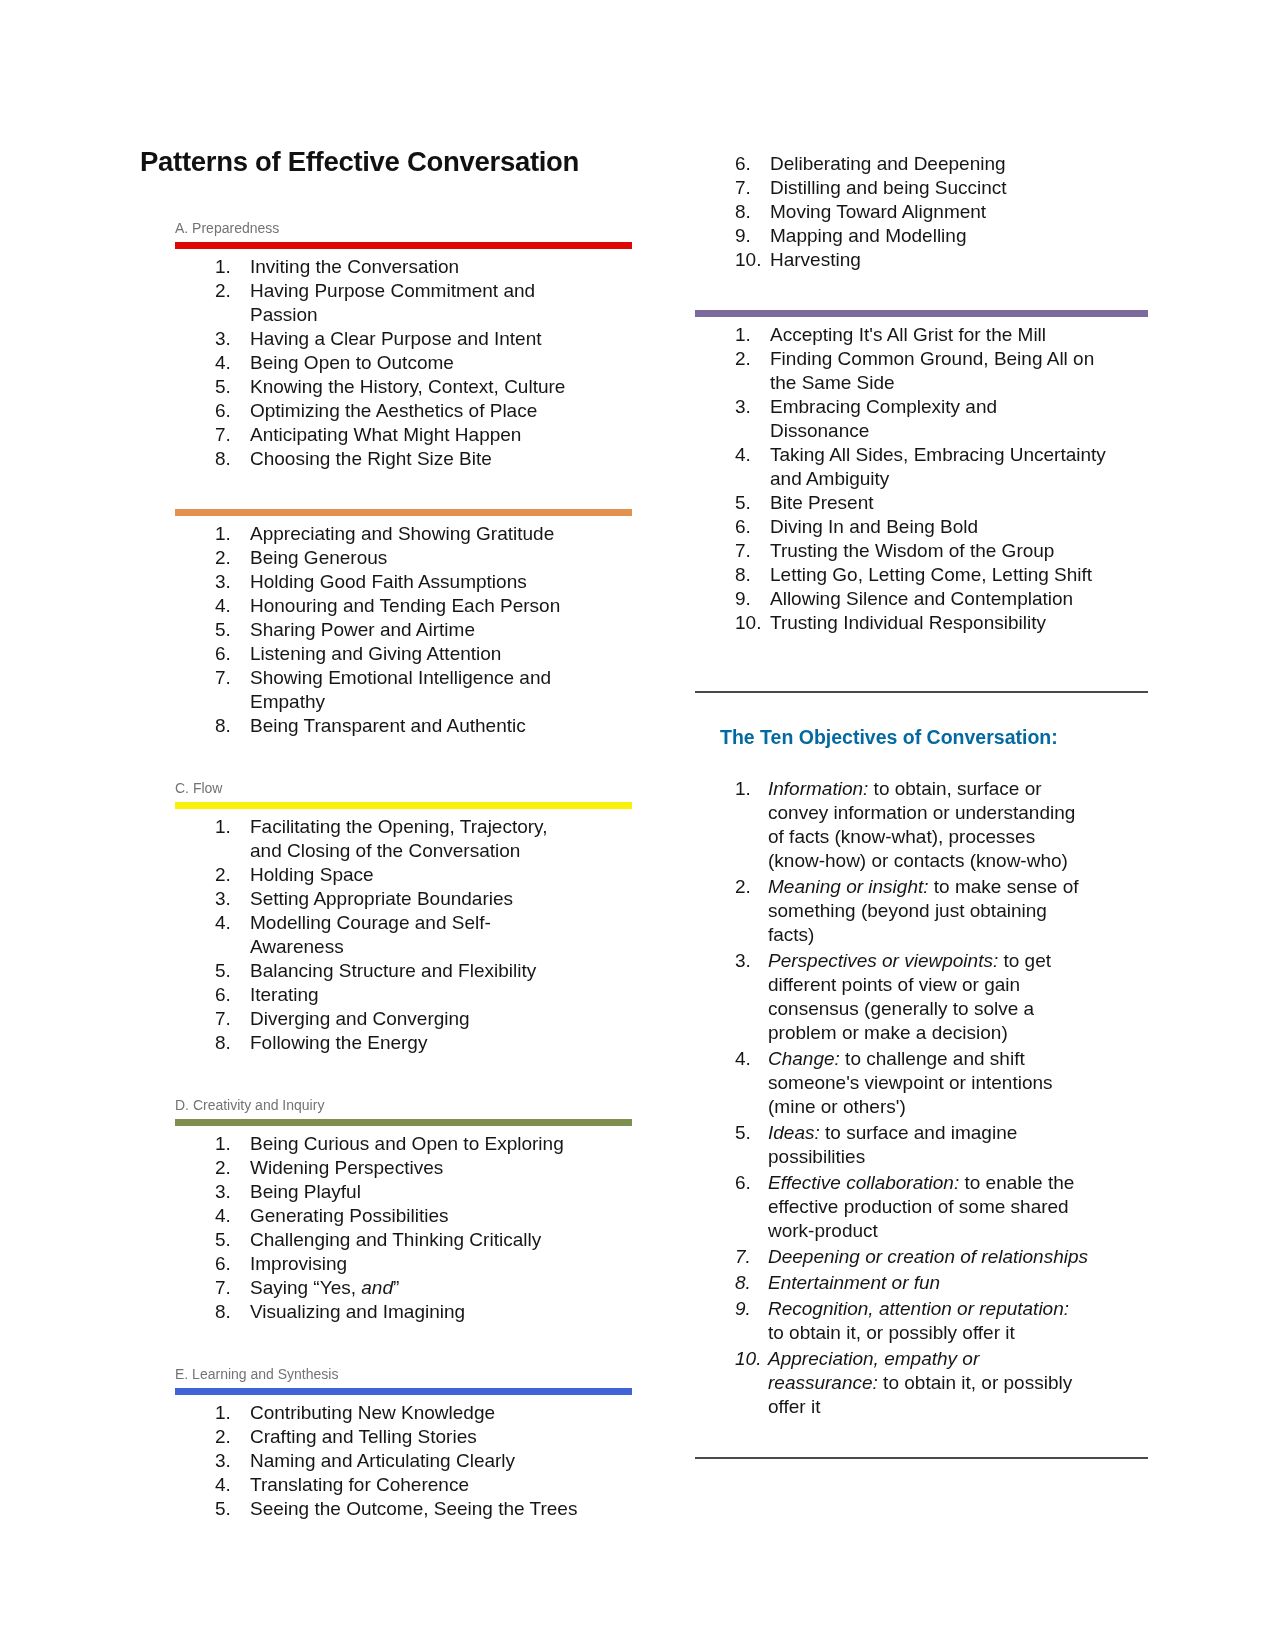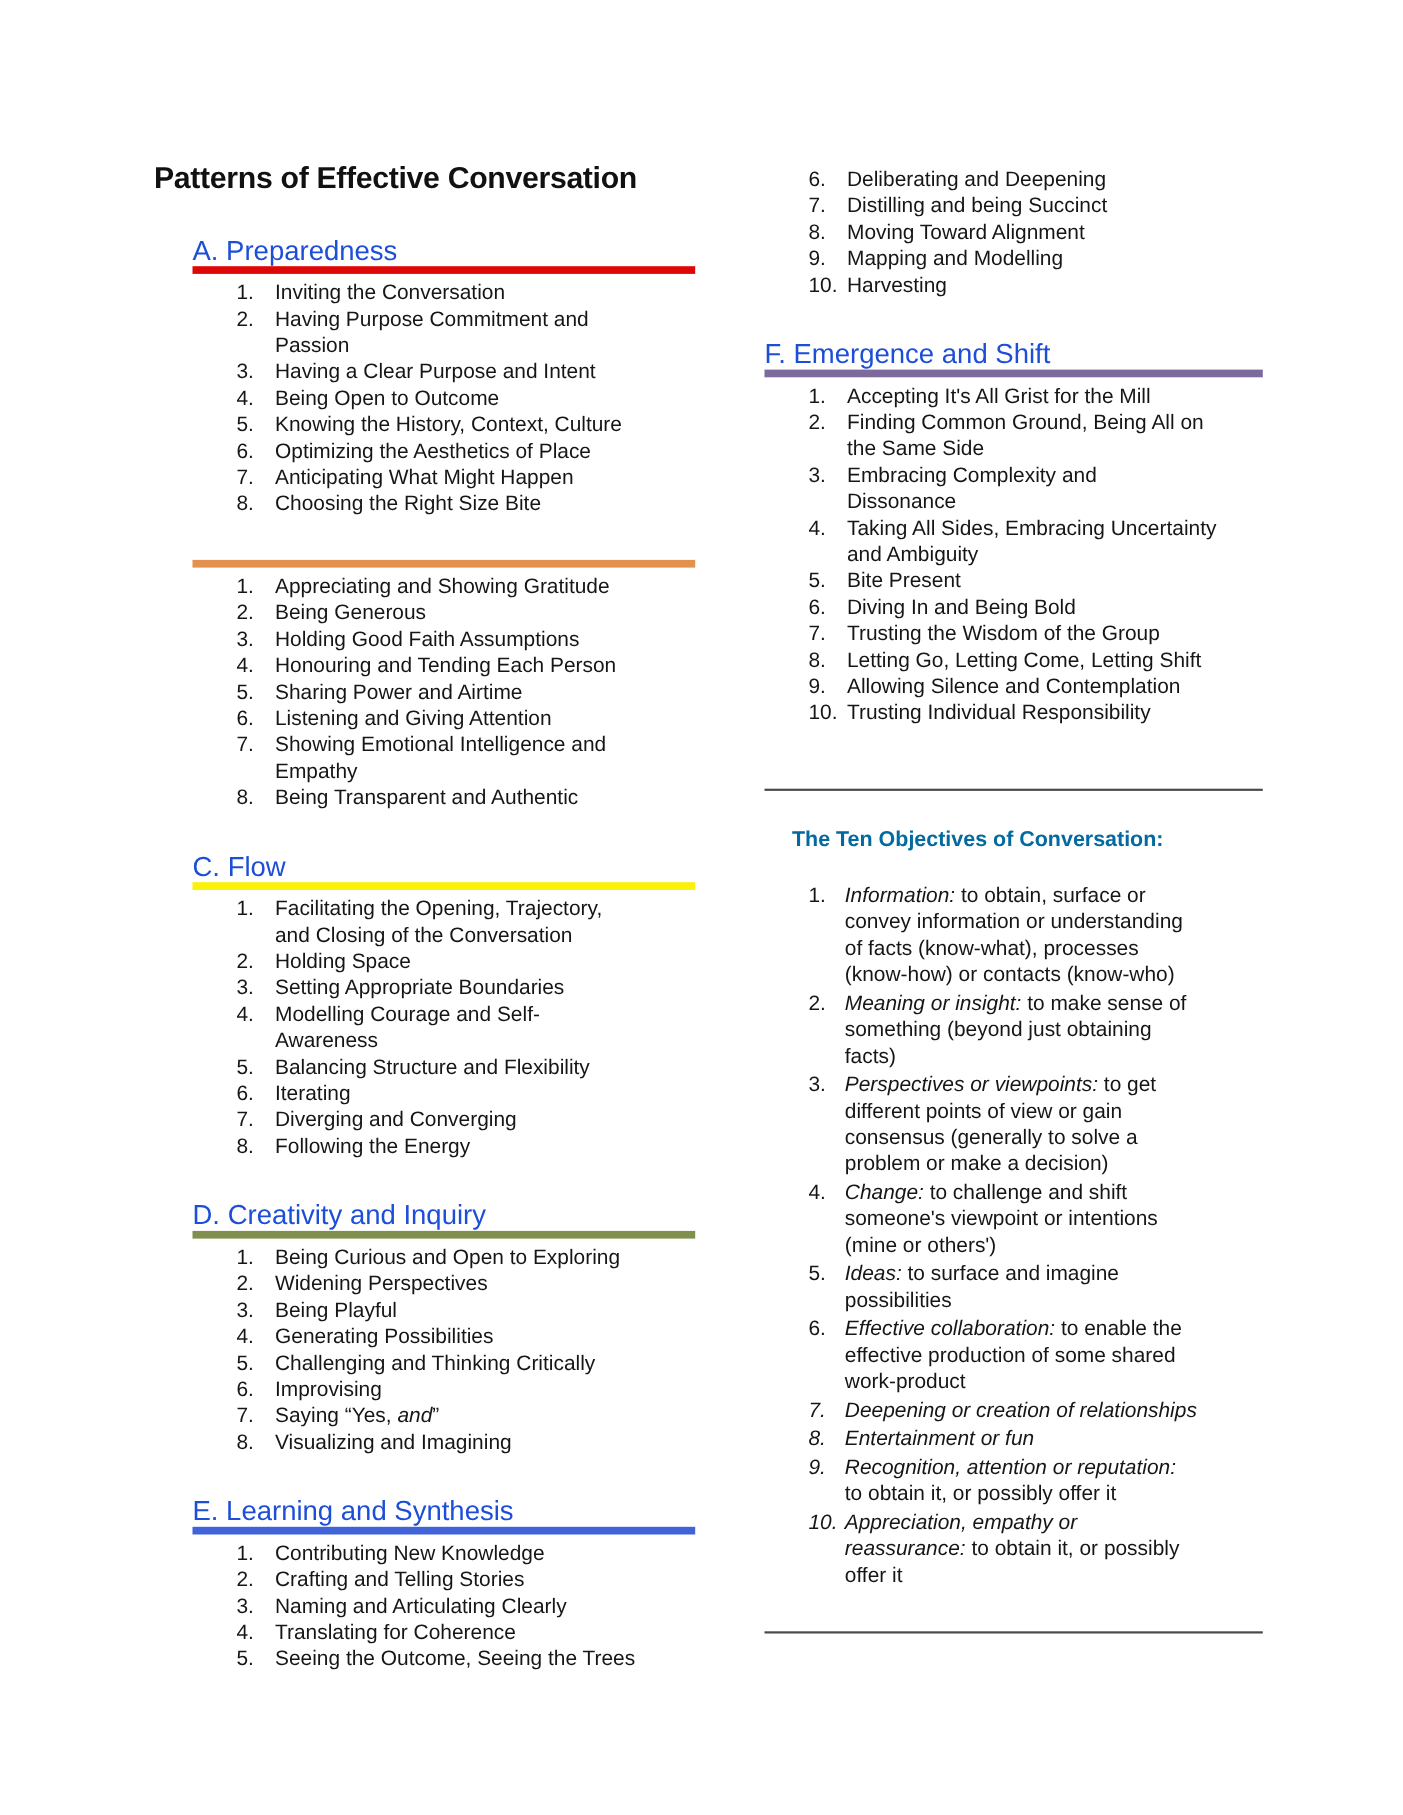--- a/index.html
+++ b/index.html
@@ -13,21 +13,21 @@
 
   h1.title {
     margin:0 0 36px 0; font-size:27.5px; line-height:32px;
     font-weight:bold; letter-spacing:-0.3px; color:#111;
   }
 
   .section { margin-top:38px; }
   .col.left .section { margin-left:35px; }
   .col.right [data-column] > .section:first-child { margin-top:2px; }
 
-  .sec-heading { font-size:25px; line-height:24px; color:#1d4ed8; }
+  .sec-heading { font-size:14px; line-height:24px; color:#737373; }
   .sec-bar { height:7px; margin-top:2px; }
 
   ol.plist { list-style:none; margin:6px 0 0 0; padding:0 0 0 40px; }
   li.pitem { display:flex; font-size:19px; line-height:24px; }
   li.pitem .num { flex:0 0 35px; }
   li.pitem .num.italic { font-style:italic; }
   li.pitem .txt { flex:1; white-space:pre-wrap; }
   em { }
 
   .divider { border-top:2px solid #4a4a4a; height:0; }
@@ -295,21 +295,20 @@
   </li>
 
   <li class="pitem">
     <span class="num">10.</span>
     <span class="txt">Harvesting</span>
   </li>
 </ol>
   </section>
 
   <section class="section">
-    <div class="sec-heading">F. Emergence and Shift</div>
     <div class="sec-bar" style="background: rgb(125, 106, 156);"></div>
     <ol class="plist">
   <li class="pitem">
     <span class="num">1.</span>
     <span class="txt">Accepting It's All Grist for the Mill</span>
   </li>
 
   <li class="pitem">
     <span class="num">2.</span>
     <span class="txt">Finding Common Ground, Being All on

